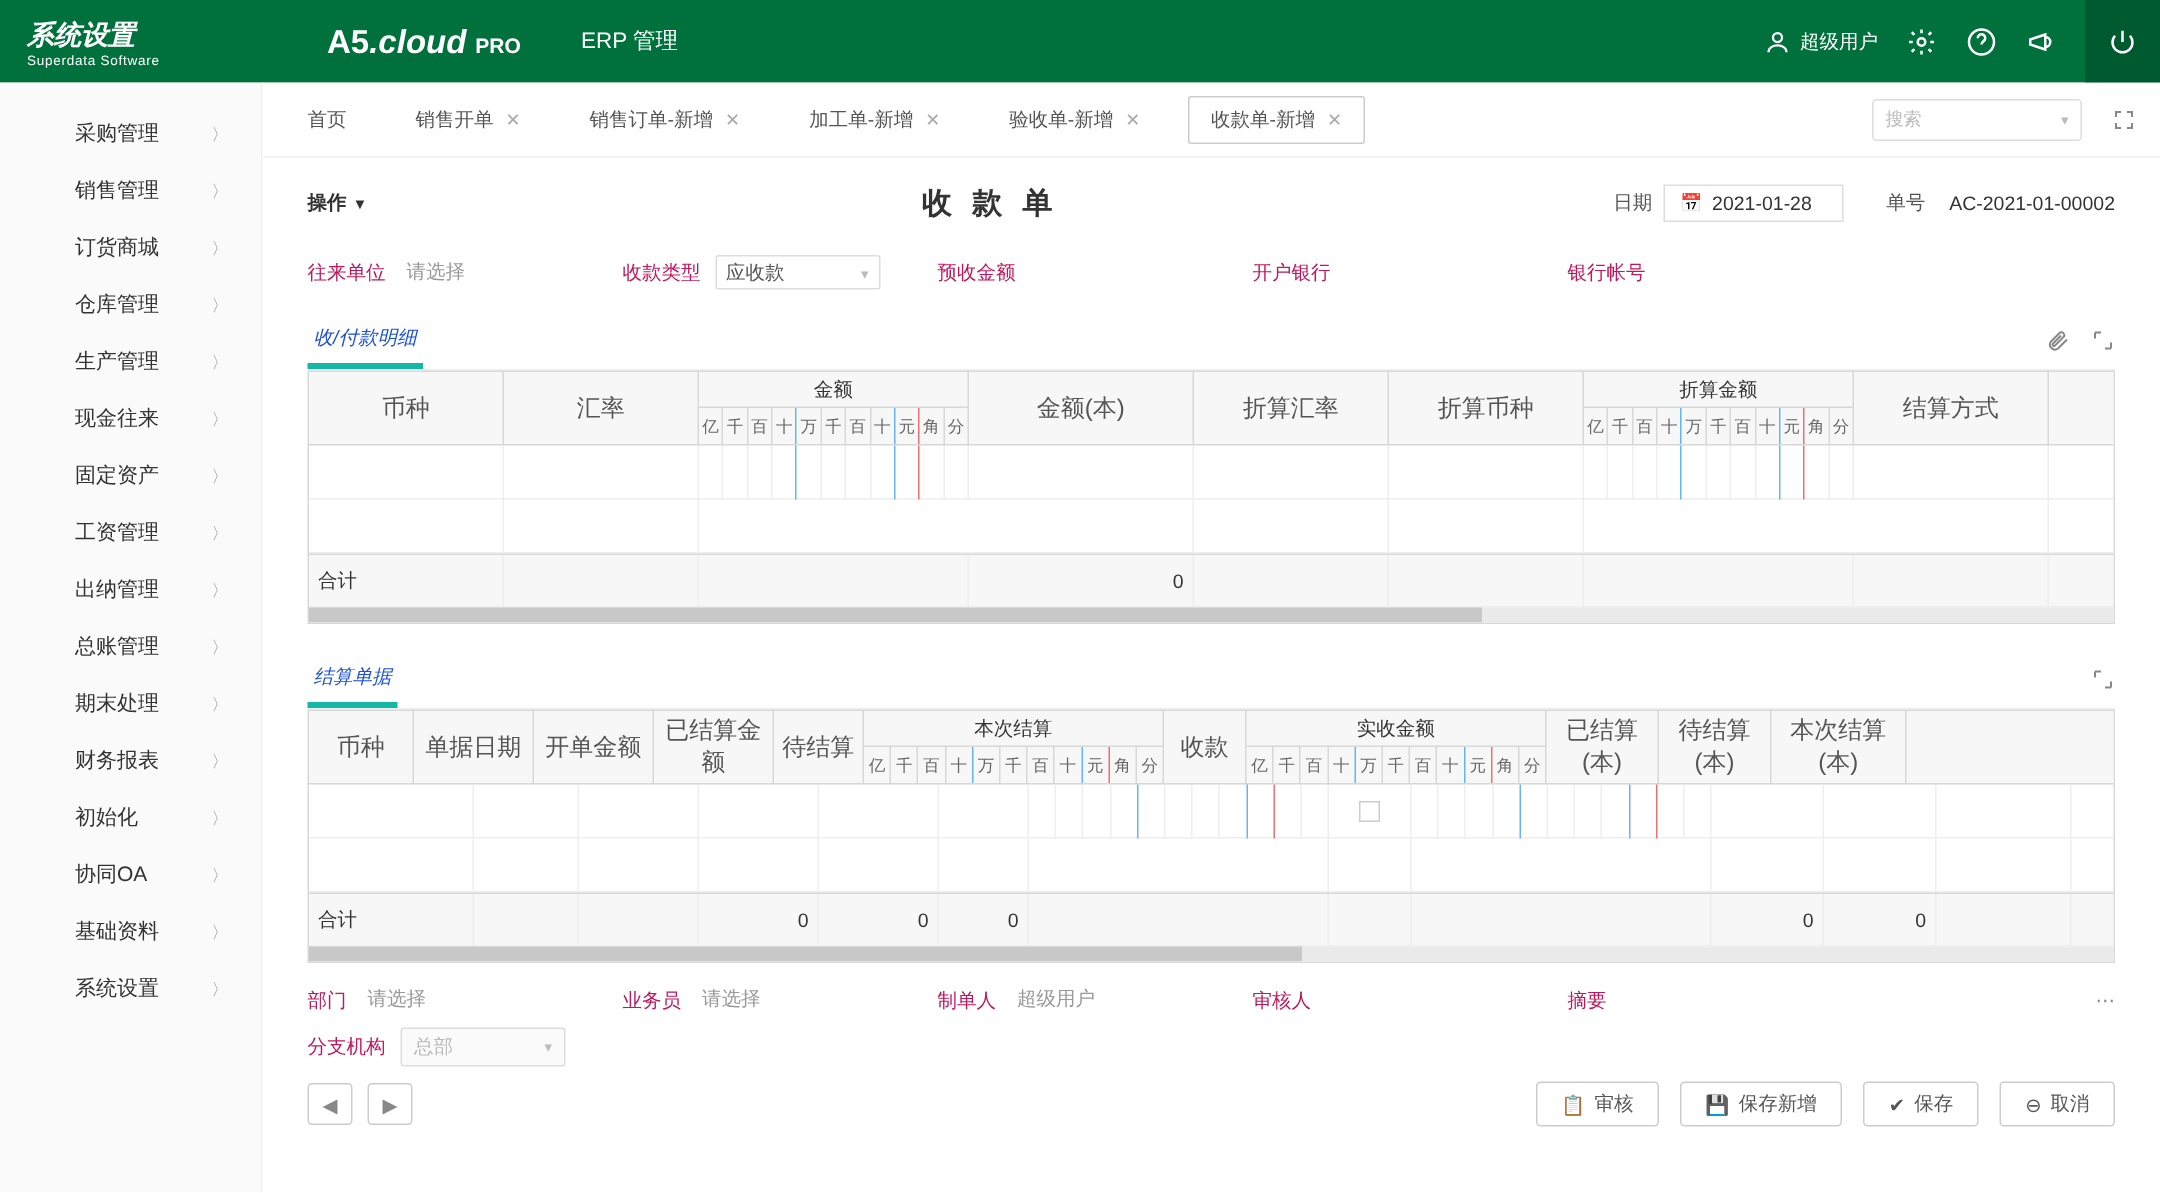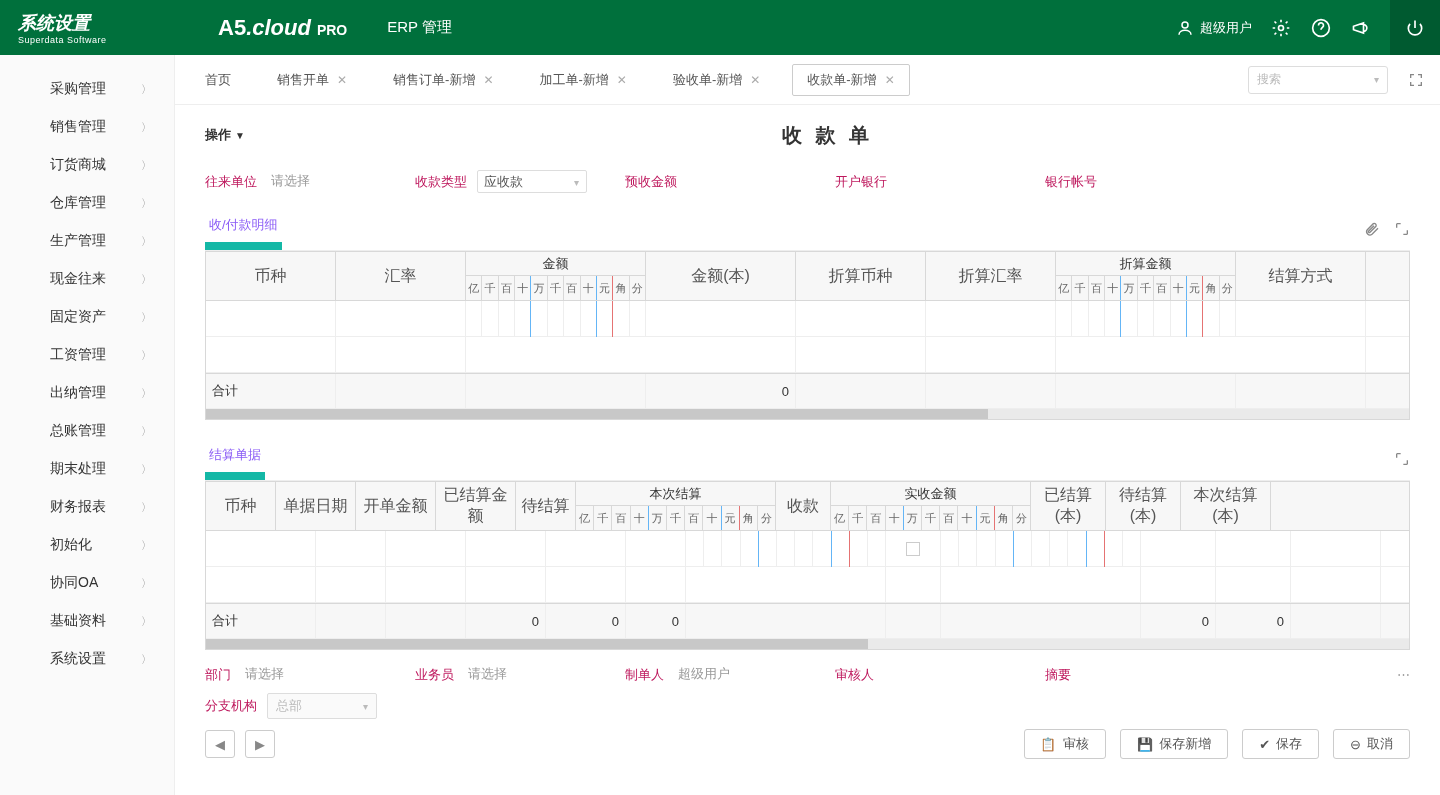--- a/index.html
+++ b/index.html
@@ -40,21 +40,21 @@
 .meta .doc-no{color:#333;}
 .form-row{display:flex;align-items:center;margin-top:14px;}
 .form-item{display:flex;align-items:center;margin-right:30px;min-width:180px;}
 .form-item label{color:#be185d;margin-right:10px;font-size:13px;white-space:nowrap;}
 .form-item .inp{border:none;border-bottom:1px solid transparent;padding:3px 4px;color:#999;min-width:90px;font-size:13px;}
 .form-item select.inp{border:1px solid #ddd;padding:3px 20px 3px 6px;color:#555;border-radius:2px;background:#fff;appearance:none;-webkit-appearance:none;width:110px;position:relative;}
 .select-wrap{position:relative;display:inline-block;}
 .select-wrap .sel-arr{position:absolute;right:8px;top:7px;color:#bbb;font-size:10px;pointer-events:none;}
 .placeholder{color:#bbb;}
 .section-tabs{margin-top:14px;border-bottom:1px solid #eee;display:flex;align-items:center;}
-.section-tab{padding:8px 4px;color:#8b5cf6;border-bottom:8px solid #14b8a6;font-size:13px;cursor:pointer;}
+.section-tab{padding:8px 4px;color:#1d4ed8;border-bottom:4px solid #14b8a6;font-size:13px;cursor:pointer;font-style:italic;}
 .section-icons{margin-left:auto;display:flex;align-items:center;}
 .sicon{margin-left:14px;color:#888;cursor:pointer;}
 .grid{border:1px solid #d8d8d8;margin-top:0;overflow-x:auto;overflow-y:hidden;position:relative;}
 .grid-head{display:flex;background:#f7f7f7;border-bottom:1px solid #d8d8d8;}
 .ghcell{border-right:1px solid #d8d8d8;display:flex;align-items:center;justify-content:center;text-align:center;color:#555;font-size:16px;padding:4px 2px;}
 .ghgroup{display:flex;flex-direction:column;}
 .ghgroup .toprow{height:24px;display:flex;align-items:center;justify-content:center;border-bottom:1px solid #d8d8d8;border-right:1px solid #d8d8d8;}
 .ghgroup .subrow{display:flex;height:24px;}
 .subcell{border-right:1px solid #d8d8d8;flex:1;display:flex;align-items:center;justify-content:center;font-size:11px;color:#666;}
 .grid-body{}
@@ -233,20 +233,29 @@
             </svg>
         </div>
       </div>
 
       <div class="content">
         <div class="top-row">
           <div class="operate">
             <span>操作</span><span class="tri">▼</span>
           </div>
           <div class="title">收 款 单</div>
+          <div class="meta">
+            <label>日期</label>
+            <div class="date-box">
+              <span class="cal">📅</span>
+              <span>2021-01-28</span>
+            </div>
+            <label style="margin-left:8px">单号</label>
+            <span class="doc-no" style="margin-left:8px">AC-2021-01-00002</span>
+          </div>
         </div>
 
         <div class="form-row">
           <div class="form-item">
             <label>往来单位</label>
             <span class="inp placeholder">请选择</span>
           </div>
           <div class="form-item">
             <label>收款类型</label>
             <span class="select-wrap">
@@ -298,22 +307,22 @@
                   <div class="subcell">万</div>
                   <div class="subcell">千</div>
                   <div class="subcell">百</div>
                   <div class="subcell" style="border-right-color: rgb(100, 181, 246);">十</div>
                   <div class="subcell" style="border-right-color: rgb(229, 115, 115);">元</div>
                   <div class="subcell">角</div>
                   <div class="subcell">分</div>
                 </div>
             </div>
             <div class="ghcell" style="width:150px;height:48px">金额(本)</div>
+            <div class="ghcell" style="width:130px;height:48px">折算汇率</div>
             <div class="ghcell" style="width:130px;height:48px">折算币种</div>
-            <div class="ghcell" style="width:130px;height:48px">折算汇率</div>
             <div class="ghgroup" style="width:180px">
               <div class="toprow">折算金额</div>
               <div class="subrow" id="digits2">
                   <div class="subcell">亿</div>
                   <div class="subcell">千</div>
                   <div class="subcell">百</div>
                   <div class="subcell" style="border-right-color: rgb(100, 181, 246);">十</div>
                   <div class="subcell">万</div>
                   <div class="subcell">千</div>
                   <div class="subcell">百</div>

